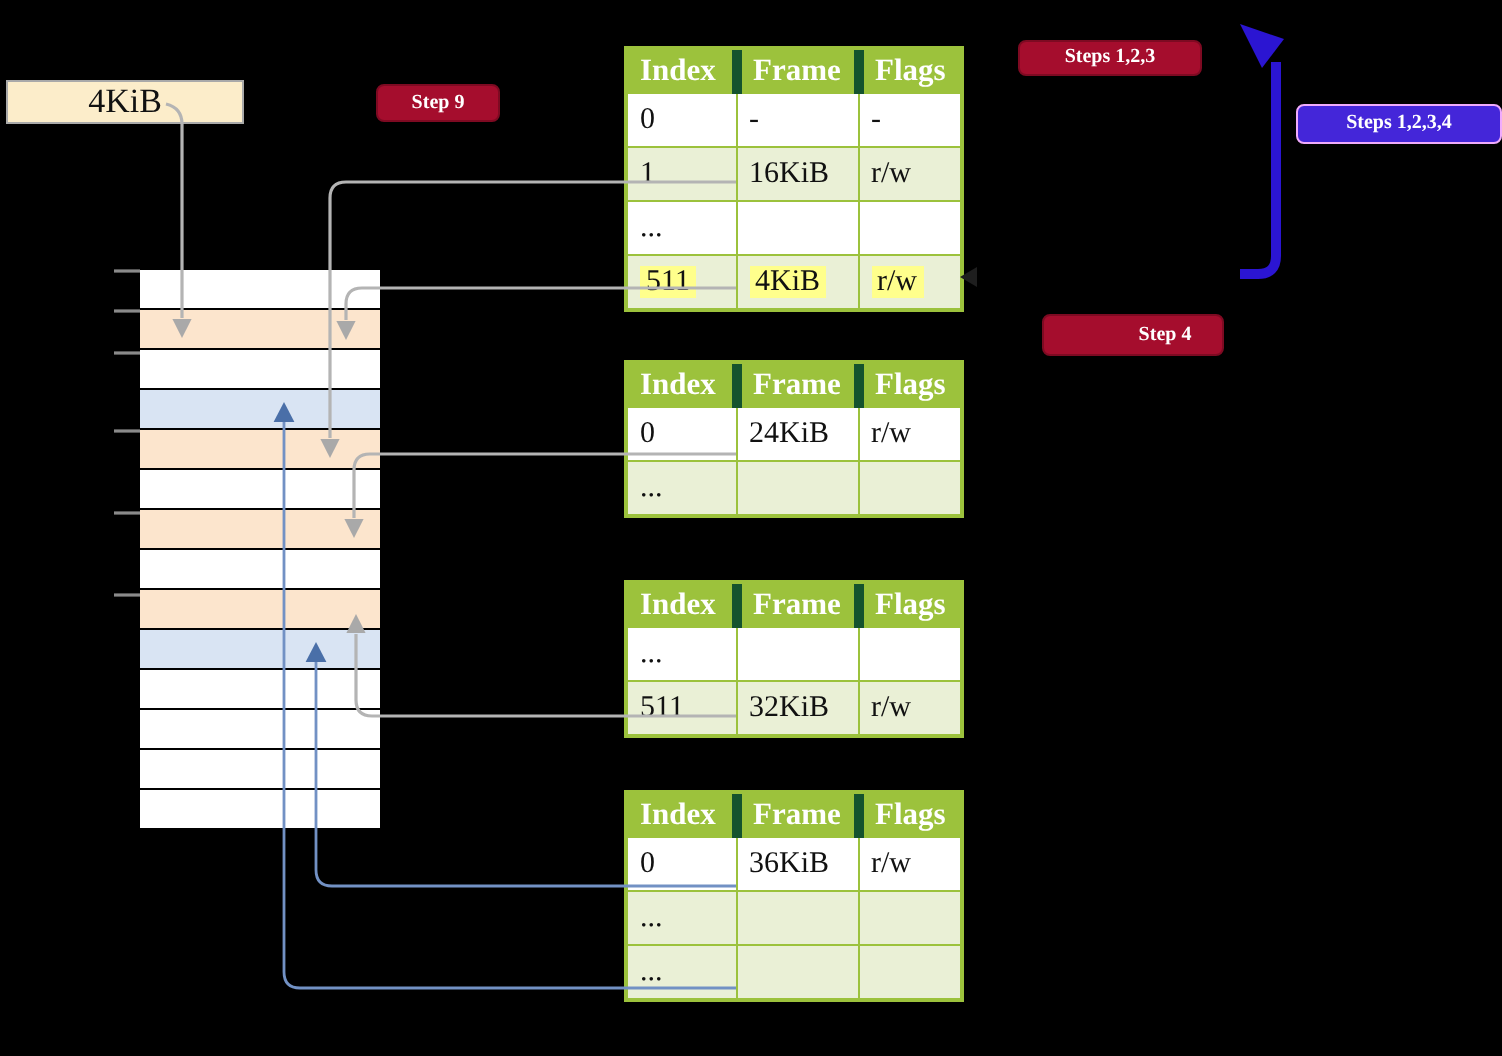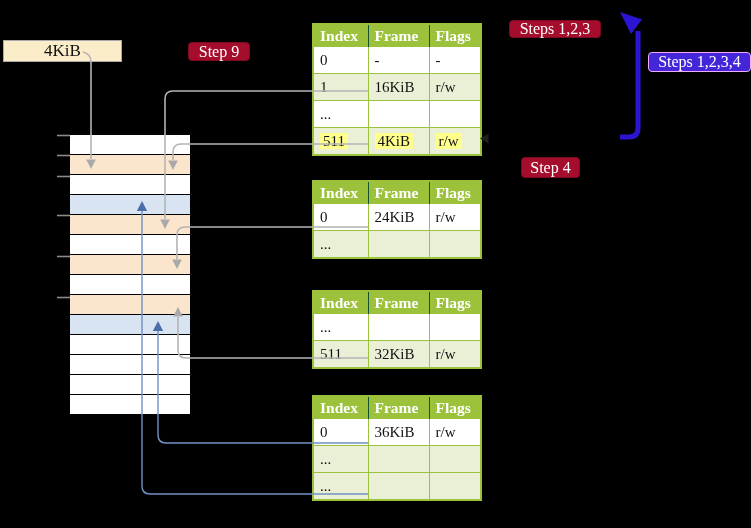--- a/index.html
+++ b/index.html
@@ -12,29 +12,29 @@
 
   
   #legend-box{
     left:3px;top:40px;width:117px;height:20px;
     background:#fcedca;border:1px solid #a9a9a9;
     color:#111;font-size:17px;text-align:center;line-height:20px;
   }
 
   
   .badge{
-    position:absolute;color:#fff;font-size:16px;text-align:center;
-    border-radius:4px;white-space:nowrap;
+    position:absolute;color:#fff;font-size:10px;text-align:center;
+    border-radius:4px;white-space:nowrap;font-weight:bold;
   }
   .badge.red{background:#a50d2d;border:1px solid #7e0a22;}
   .badge.blue{background:#4426d9;border:1px solid #f0abfc;margin-top:32px;}
   #badge-step0{left:188px;top:42px;width:60px;height:17px;line-height:17px;}
   #badge-steps123{left:509px;top:20px;width:90px;height:16px;line-height:16px;}
   #badge-steps1234{left:648px;top:20px;width:101px;height:18px;line-height:18px;}
-  #badge-step4{left:521px;top:157px;width:57px;height:19px;line-height:19px;}
+  #badge-step4{left:521px;top:157px;width:57px;height:19px;line-height:19px;padding-left:32px;}
 
   
   #memory{left:70px;top:135px;width:120px;}
   .mem-row{height:19px;border-bottom:1px solid #000;}
   .mem-row.white{background:#ffffff;}
   .mem-row.peach{background:#fce5cd;}
   .mem-row.blue{background:#d9e4f3;}
 
   
   .ptable{
@@ -44,21 +44,21 @@
   #ptable-1{top:23px;}
   #ptable-2{top:180px;}
   #ptable-3{top:290px;}
   #ptable-4{top:395px;}
   .ptable table{border-collapse:collapse;width:100%;table-layout:fixed;}
   .ptable col.c-index{width:54px;}
   .ptable col.c-frame{width:61px;}
   .ptable col.c-flags{width:51px;}
   .ptable th{
     background:#9cc23c;color:#fff;font-size:15.5px;font-weight:bold;
-    text-align:left;height:19px;padding:1px 0 1px 6px;border-left:1px solid #14532d;
+    text-align:left;height:19px;padding:1px 0 1px 6px;border-left:5px solid #14532d;
   }
   .ptable th:first-child{border-left:none;margin-top:18px;}
   .ptable td{
     font-size:15px;color:#111;height:26px;padding:0 0 0 6px;
     border-top:1px solid #9cc23c;border-left:1px solid #9cc23c;
     overflow:hidden;white-space:nowrap;
   }
   .ptable td:first-child{border-left:none;}
   .ptable tr.shade{background:#eaf0d6;}
   .hl{background:#ffff8c;padding:0 3px;}

